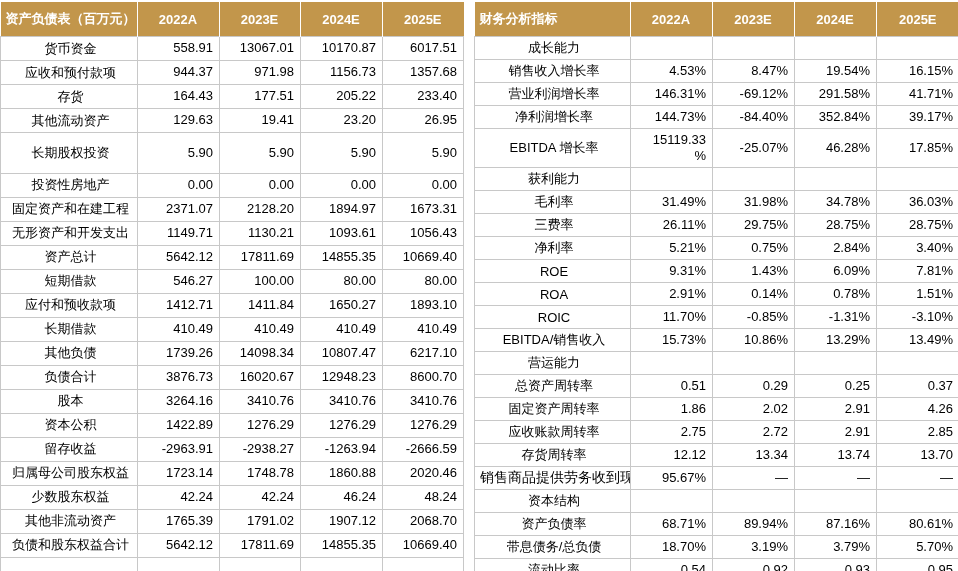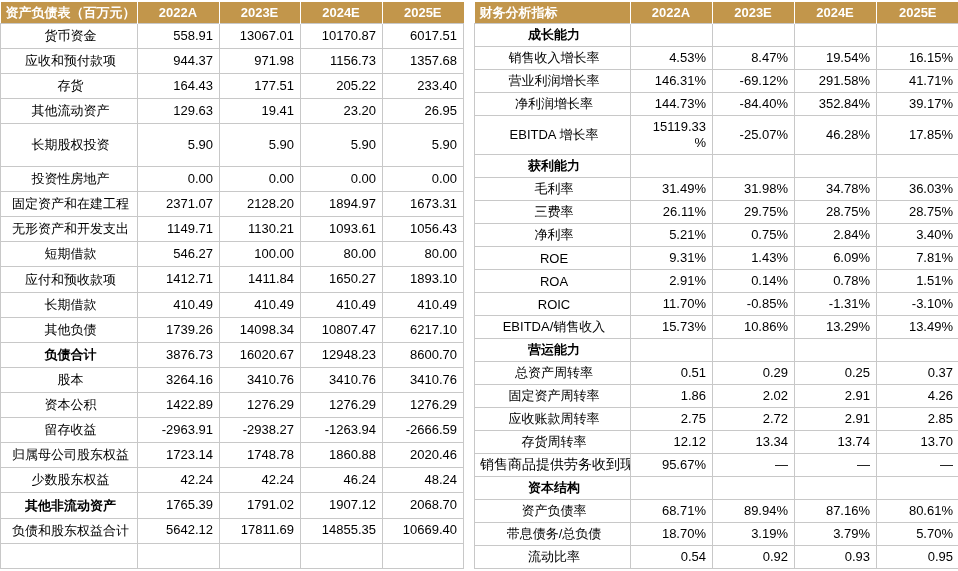--- a/index.html
+++ b/index.html
@@ -7,31 +7,31 @@
     width:958px;height:571px;overflow:hidden;
     font-family:"Liberation Sans","DejaVu Sans",sans-serif;
     color:#000;
   }
   .wrap{display:flex;padding-top:2px;}
   table{border-collapse:collapse;table-layout:fixed;}
   table.left-t{width:463px;margin-right:10px;}
   table.right-t{width:485px;}
   thead th{
     background:#C2964B;color:#ffffff;font-weight:bold;font-size:13px;
-    height:21px;padding:0 6px 0 5px;overflow:hidden;white-space:nowrap;
+    height:34px;padding:0 6px 0 5px;overflow:hidden;white-space:nowrap;
   }
   thead th.t-title{text-align:left;}
   thead th.t-year{border-left:1px solid rgba(255,255,255,0.45);}
   tbody td{
     border:1px solid #C8C8C8;height:22px;font-size:13px;
     overflow:hidden;
   }
   td.lbl{text-align:center;padding:0 2px 0 5px;white-space:nowrap;}
   td.val{text-align:right;padding:0 6px 0 2px;white-space:pre-line;line-height:1.25;}
-  tr.r-bold td.lbl, tr.r-section td.lbl{font-weight:bold;margin-top:7px;}
+  tr.r-bold td.lbl, tr.r-section td.lbl{font-weight:normal;margin-top:7px;}
   tr.r-tall td{height:38px;}
   tr.r-small td.lbl{font-size:14px;}
 </style>
 </head>
 <body>
 
 <div class="wrap">
 
   <table class="left-t">
     <colgroup>
@@ -99,20 +99,27 @@
           <td class="val">2128.20</td>
           <td class="val">1894.97</td>
           <td class="val">1673.31</td>
         </tr>
         <tr class="r-normal">
           <td class="lbl">无形资产和开发支出</td>
           <td class="val">1149.71</td>
           <td class="val">1130.21</td>
           <td class="val">1093.61</td>
           <td class="val">1056.43</td>
+        </tr>
+        <tr class="r-bold">
+          <td class="lbl">资产总计</td>
+          <td class="val">5642.12</td>
+          <td class="val">17811.69</td>
+          <td class="val">14855.35</td>
+          <td class="val">10669.40</td>
         </tr>
         <tr class="r-normal">
           <td class="lbl">短期借款</td>
           <td class="val">546.27</td>
           <td class="val">100.00</td>
           <td class="val">80.00</td>
           <td class="val">80.00</td>
         </tr>
         <tr class="r-normal">
           <td class="lbl">应付和预收款项</td>

